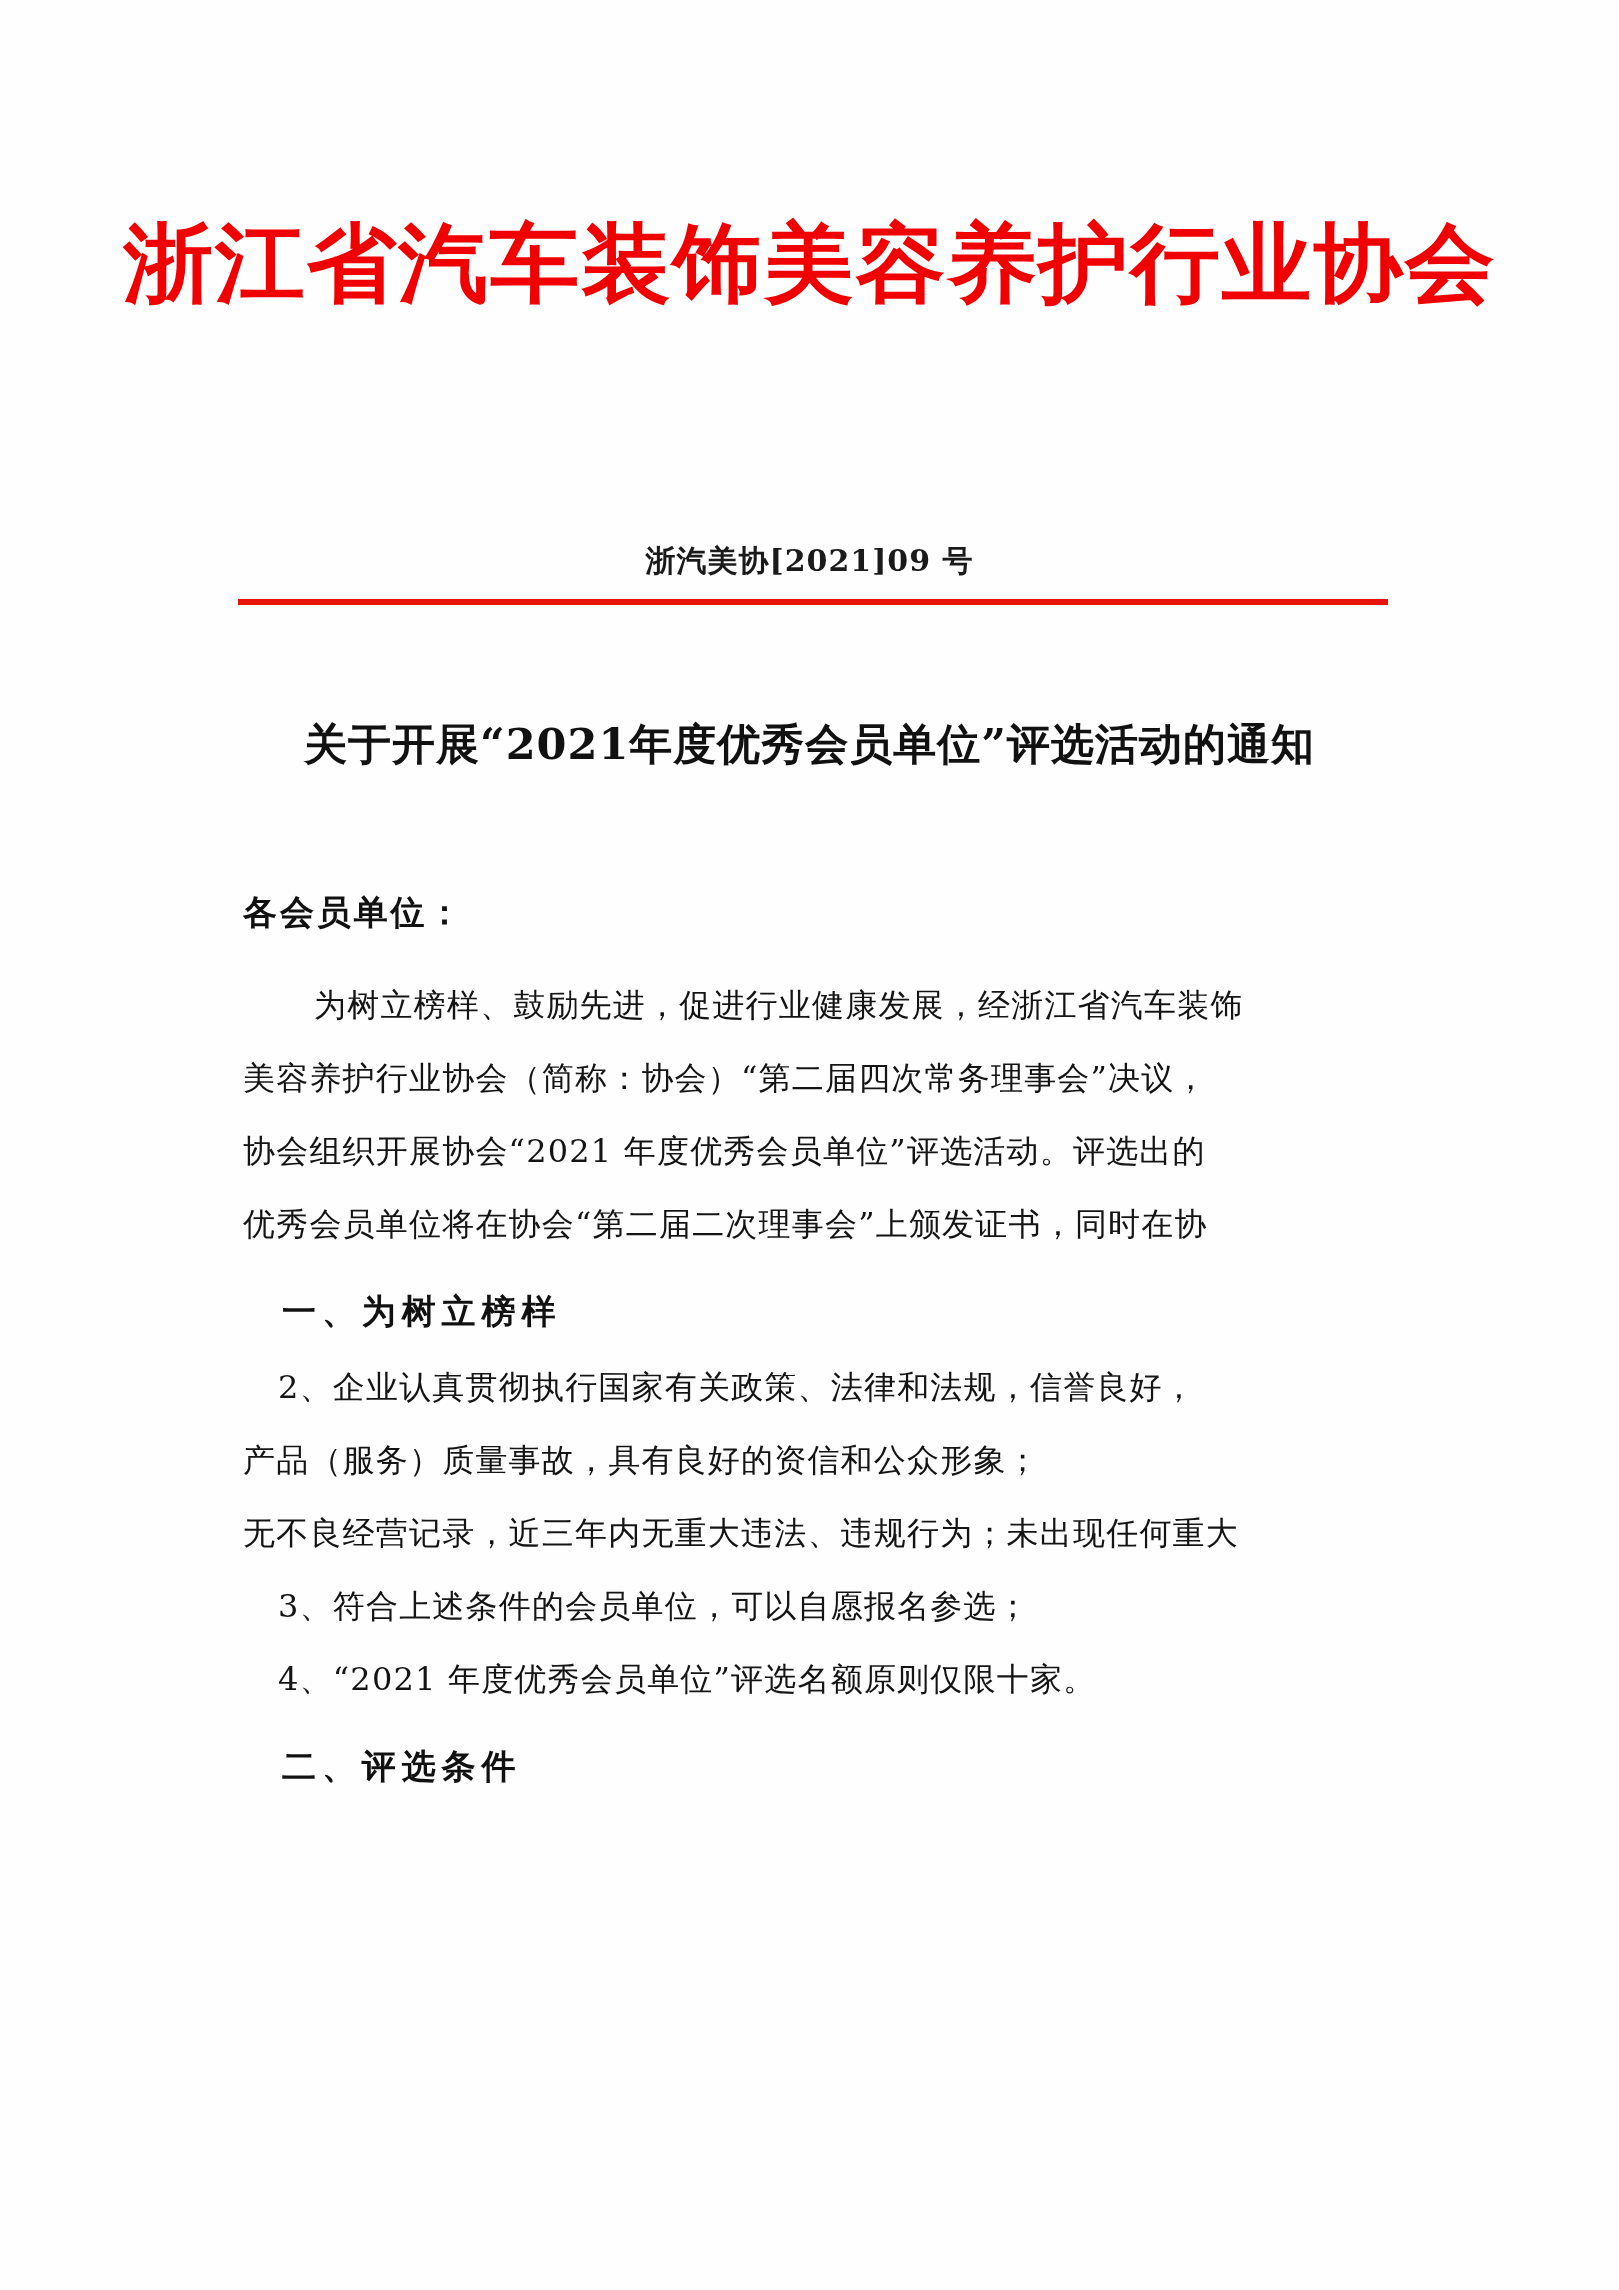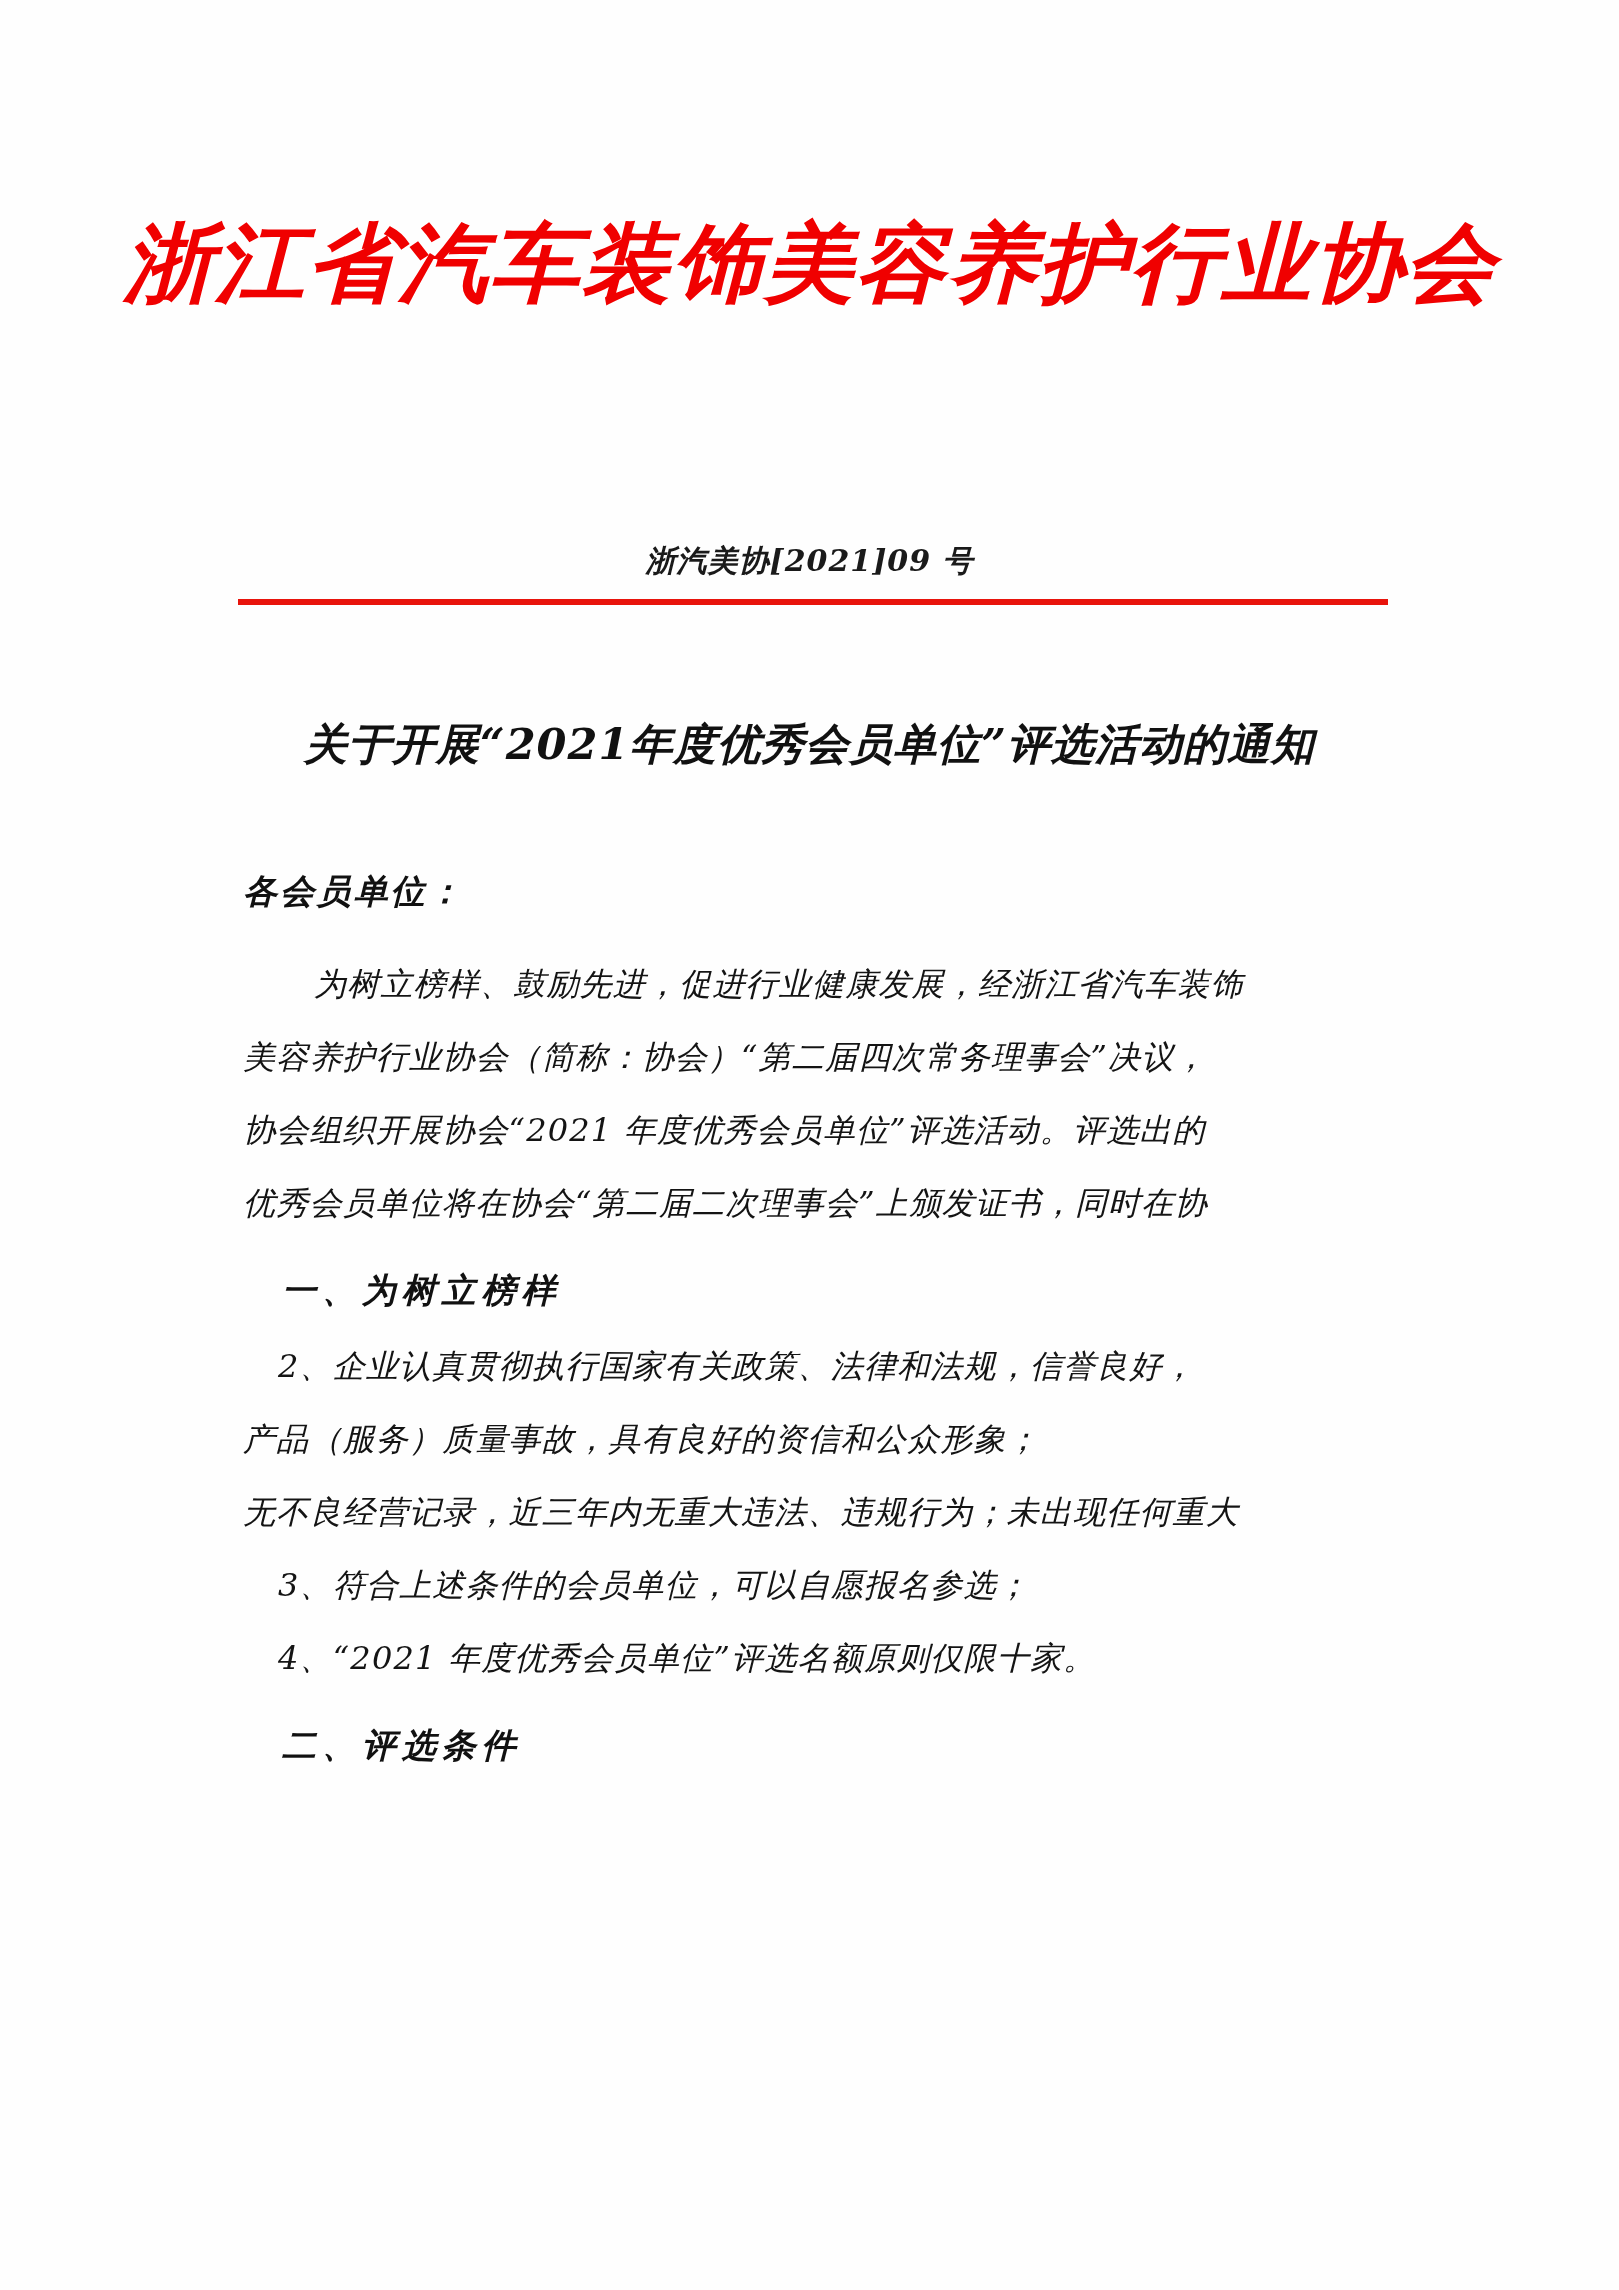--- a/index.html
+++ b/index.html
@@ -11,21 +11,20 @@
     font-family: "DejaVu Serif", "Liberation Serif", serif;
   }
   .page {
     position: relative;
     width: 1619px;
     height: 2291px;
     margin: 0 auto;
     background: #0f172a;
     box-sizing: border-box;
     overflow: hidden;
-    font-style: italic;
   }
   .sheet {
     position: absolute;
     left: 0;
     top: 0;
     width: 1619px;
     height: 2291px;
     background: #fefefe;
   }
 
@@ -92,21 +91,21 @@
     font-weight: bold;
     font-size: 43px;
     letter-spacing: 1px;
     white-space: nowrap;
   }
 
   
   .body-block {
     position: absolute;
     left: 243px;
-    top: 869px;
+    top: 890px;
     width: 1157px;
   }
   .salutation {
     color: #111111;
     font-family: "DejaVu Serif", "Liberation Serif", serif;
     font-weight: bold;
     font-size: 34px;
     letter-spacing: 2.9px;
     margin: 0 0 33px 0;
     white-space: nowrap;

